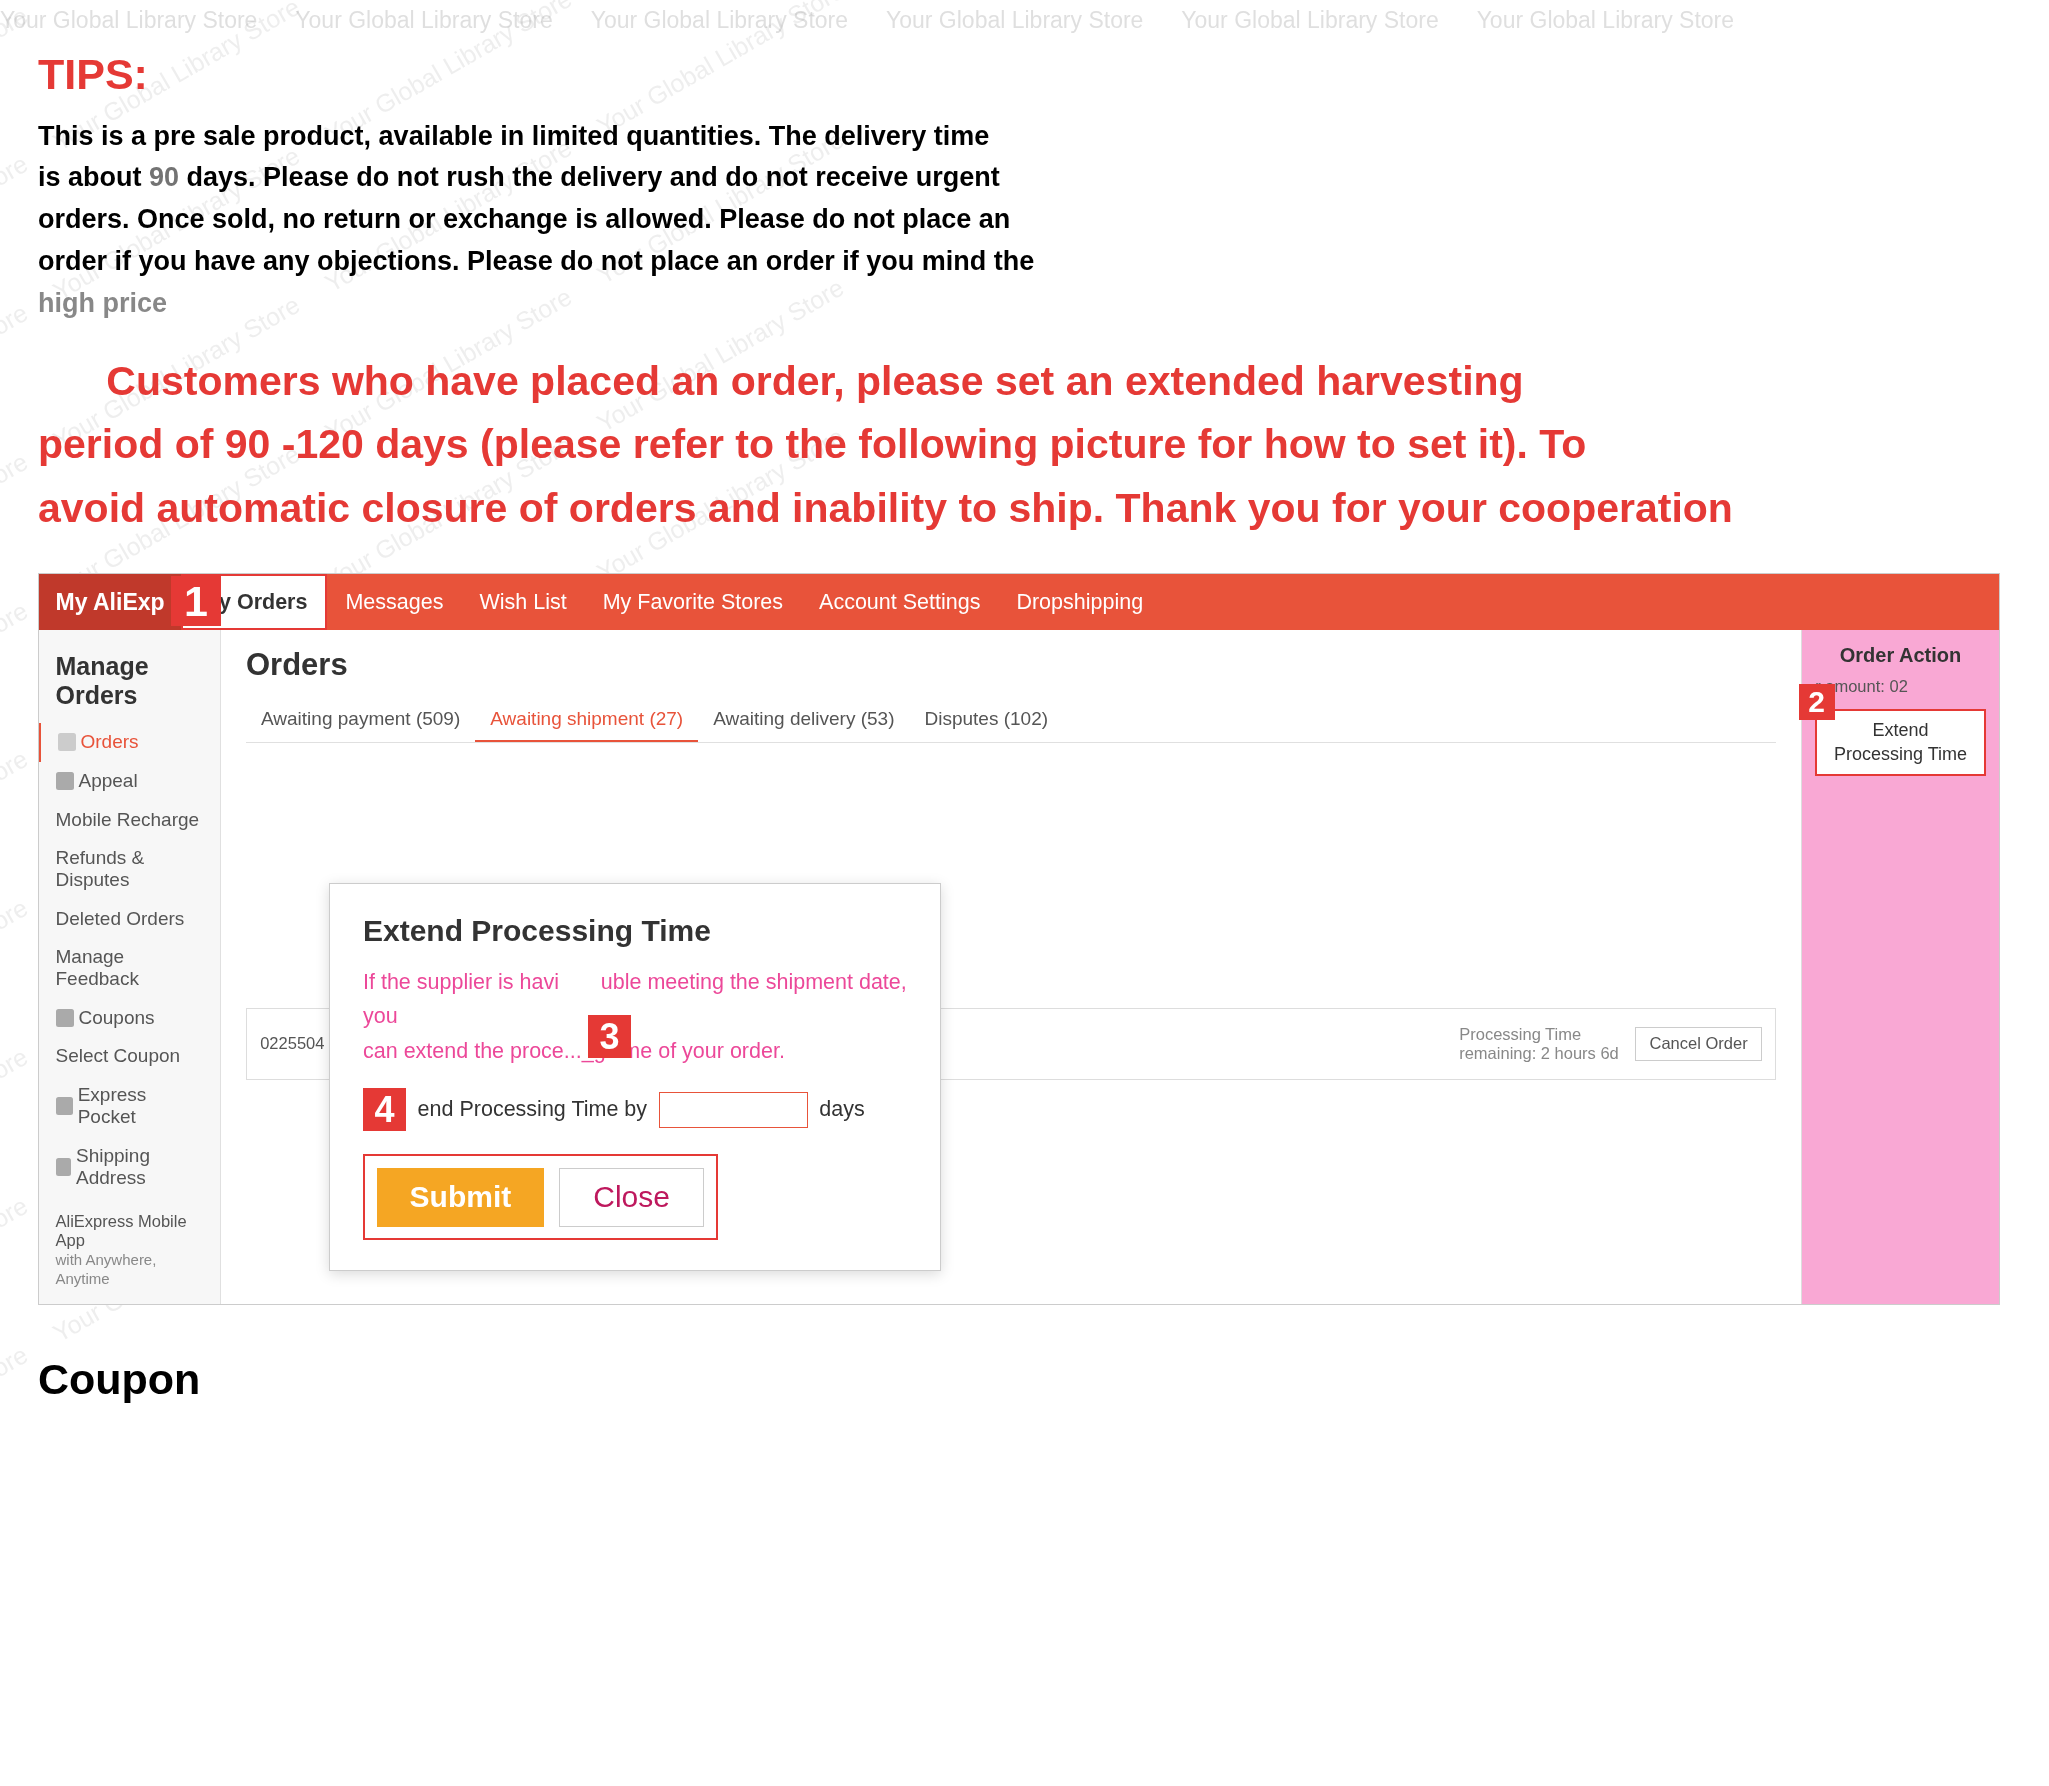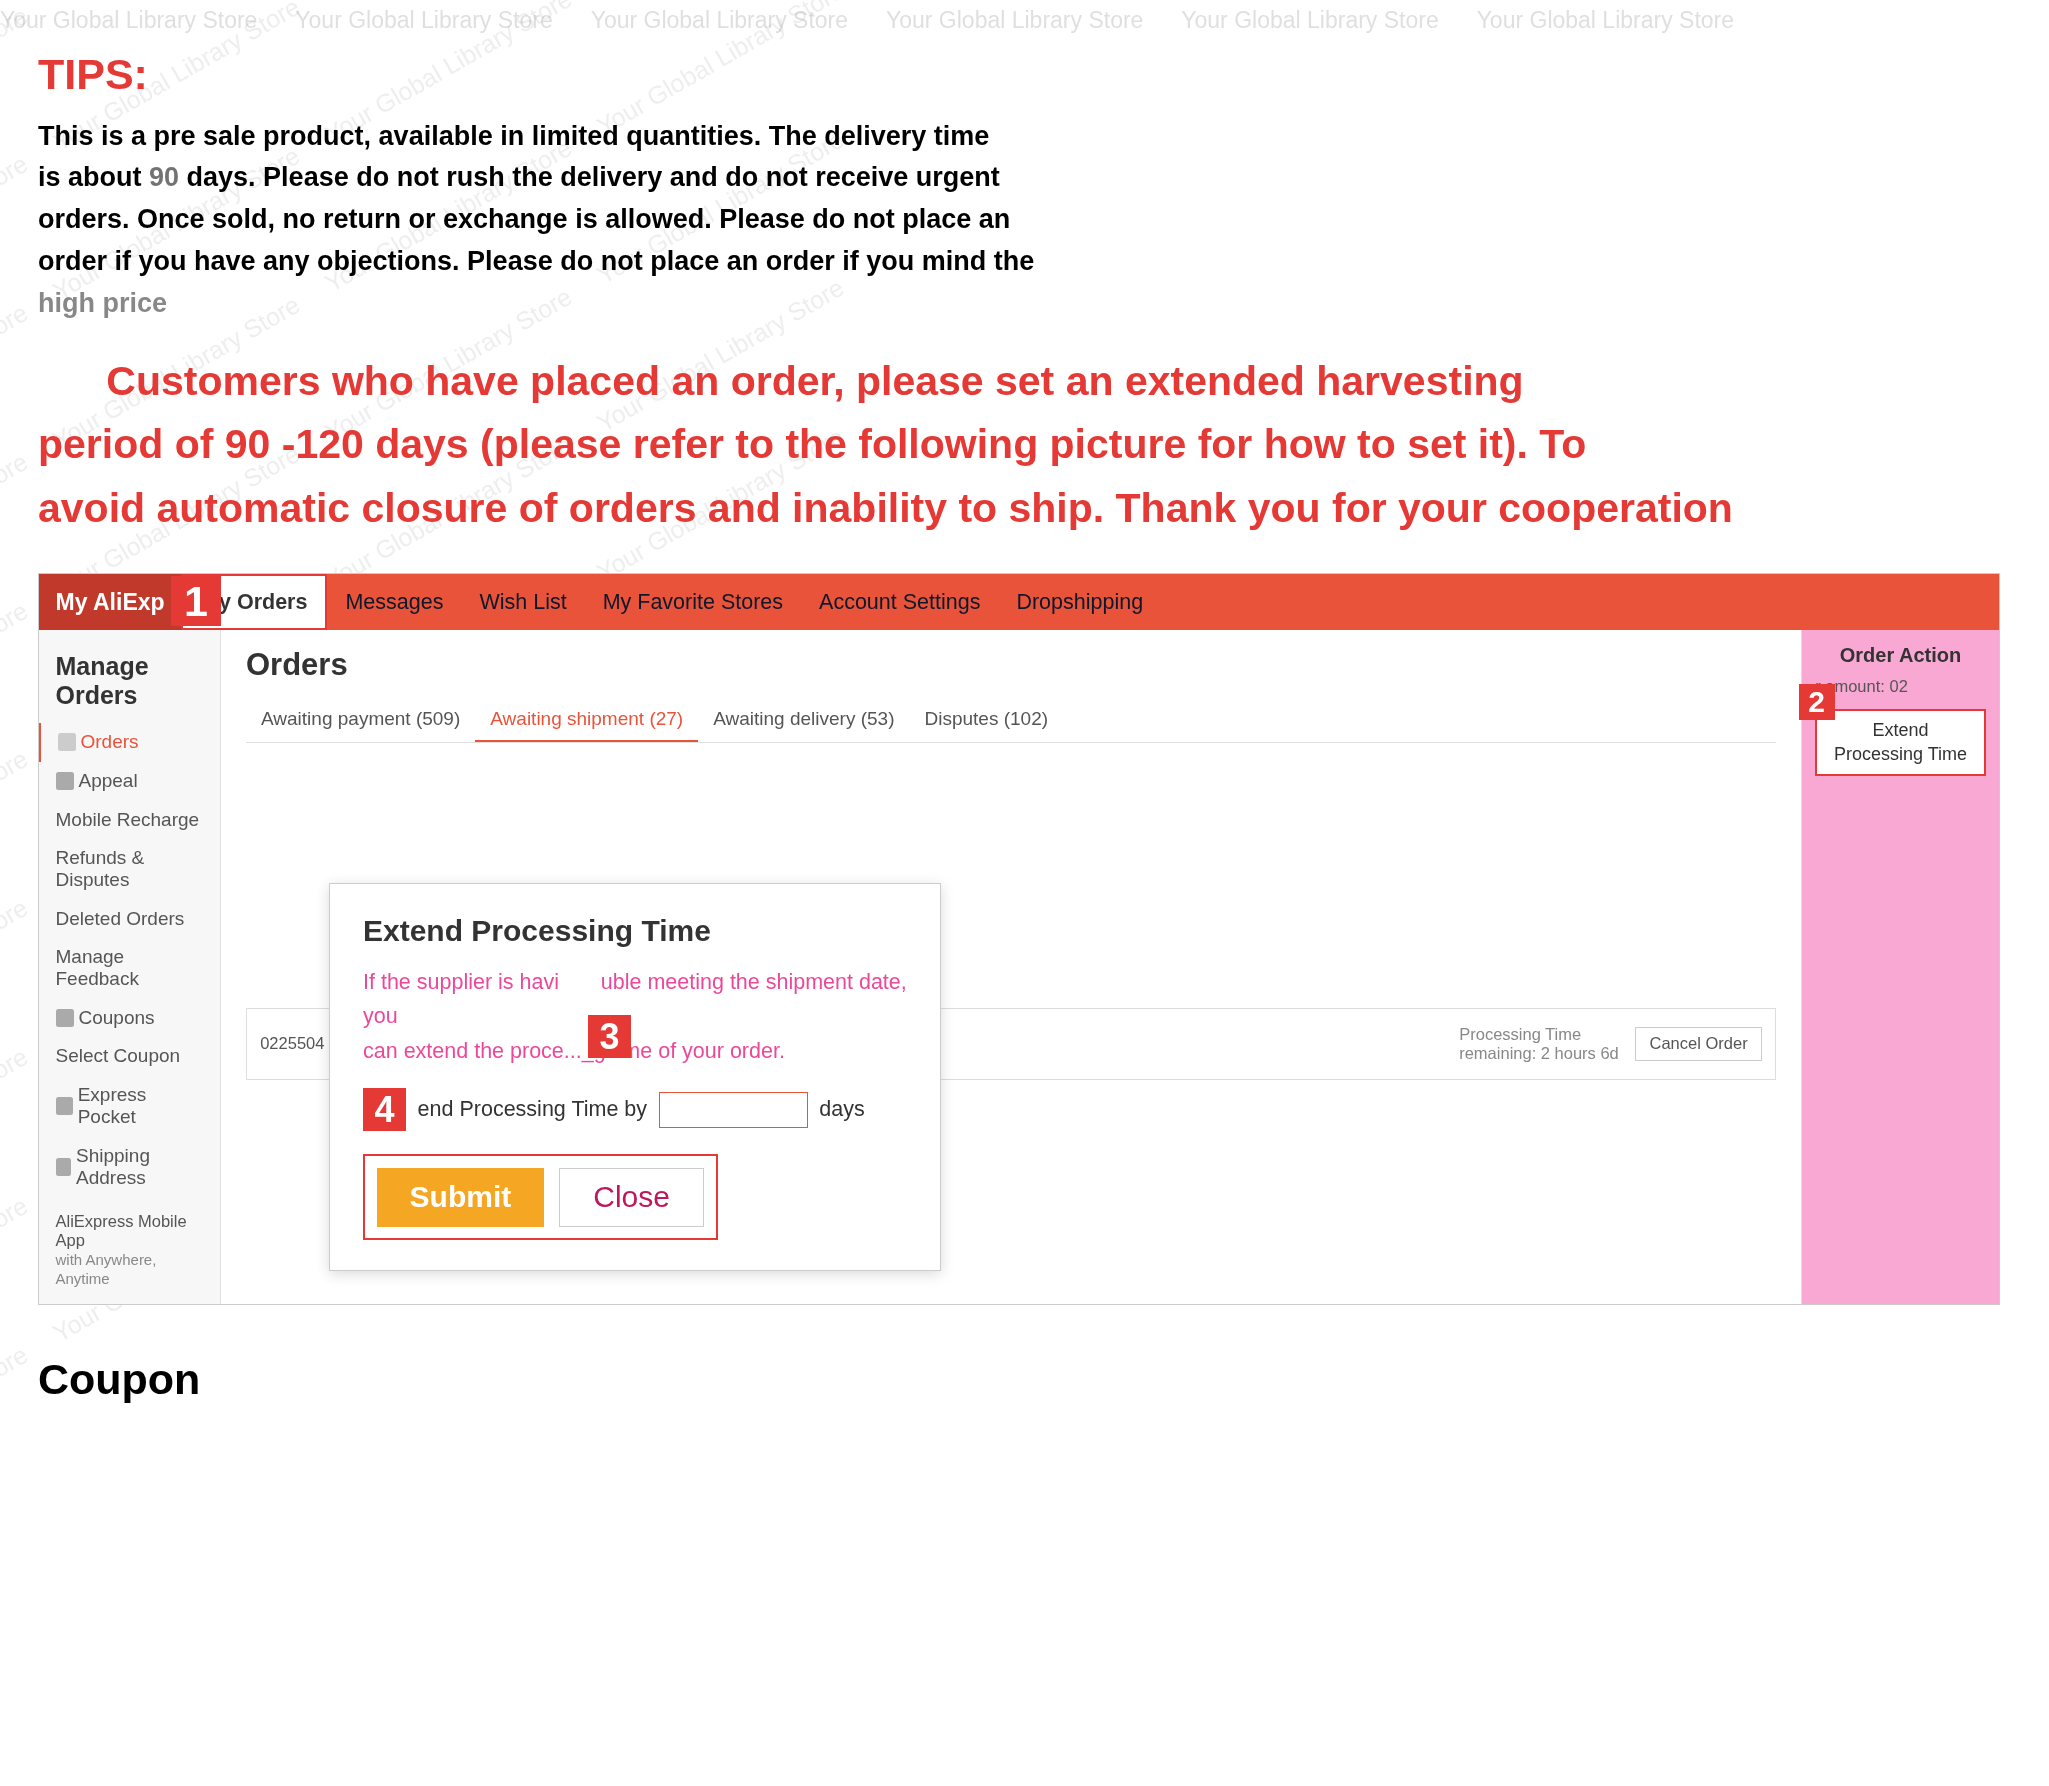--- a/index.html
+++ b/index.html
@@ -74,21 +74,21 @@
       background: #c0392b;
       color: #fff;
       font-size: 23px;
       padding: 0 16.5px;
       height: 100%;
       display: flex;
       align-items: center;
       font-weight: bold;
     }
     .nav-item {
-      color: #0f172a;
+      color: #ffffff;
       font-size: 21.5px;
       padding: 0 18px;
       height: 100%;
       display: flex;
       align-items: center;
       cursor: pointer;
     }
     .nav-item.active {
       background: #fff;
       color: #333;

